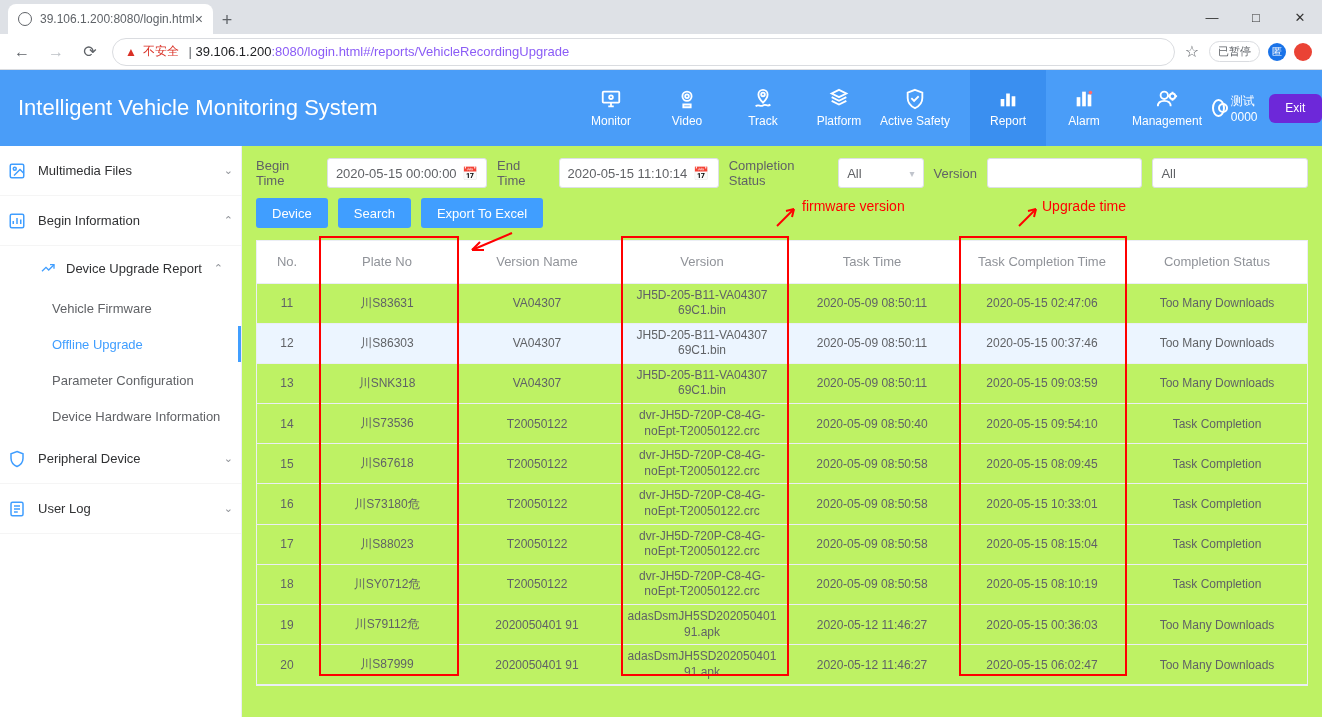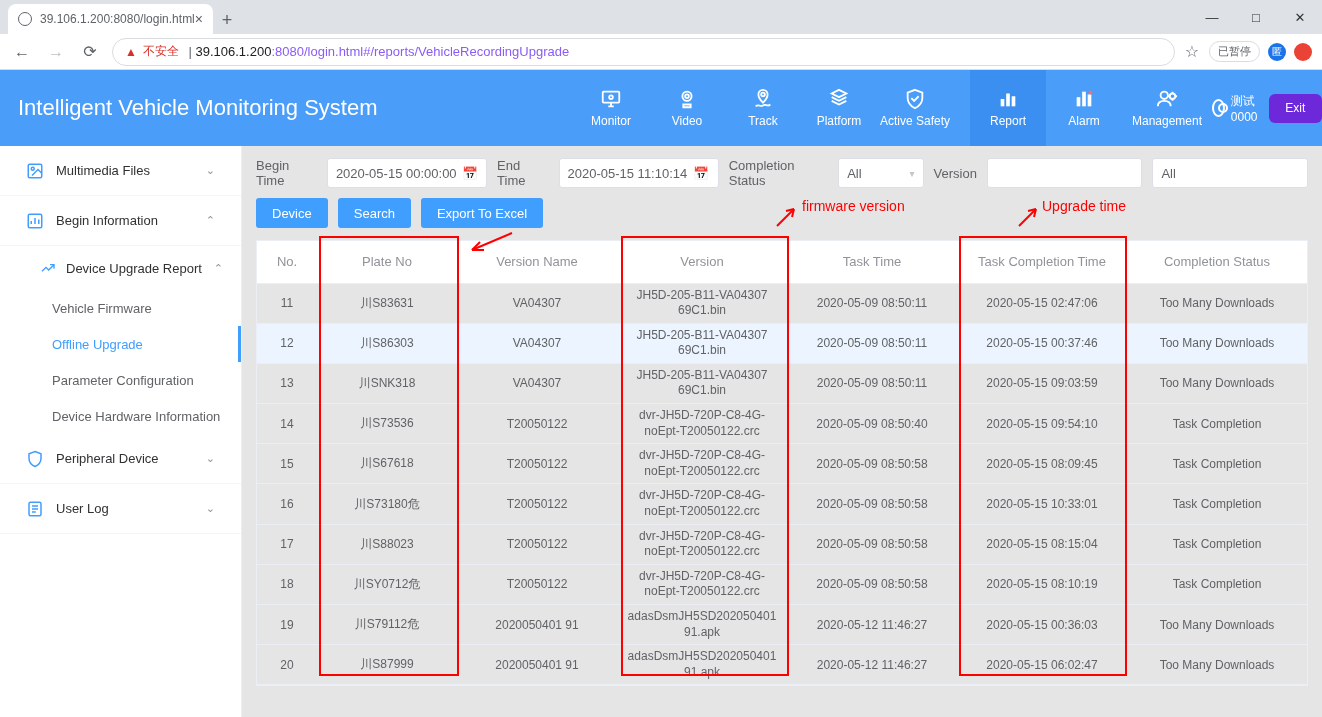--- a/index.html
+++ b/index.html
@@ -36,31 +36,31 @@
 .nav-icon { width:24px; height:22px; }
 .user-area { width:110px; display:flex; flex-direction:row; align-items:center; justify-content:center; gap:6px; font-size:12px; }
 .user-row { display:flex; align-items:center; gap:6px; }
 .avatar-icon { width:18px; height:18px; border:2px solid #fff; border-radius:50%; position:relative; }
 .avatar-icon::after { content:''; position:absolute; width:6px; height:6px; border:2px solid #fff; border-radius:50%; top:2px; left:4px; }
 .exit-btn { background:#6d28d9; color:#fff; width:80px; height:29px; display:flex; align-items:center; justify-content:center; font-size:12px; border-radius:6px; }
 
 
 .main { display:flex; height:calc(717px - 34px - 36px - 76px); }
 .sidebar { width:244px; border-right:1px solid #ebeef5; background:#fff; }
-.menu-item { height:50px; display:flex; align-items:center; padding:0 26px; font-size:13px; color:#303133; cursor:pointer; border-bottom:1px solid #f5f5f5; }
+.menu-item { height:50px; display:flex; align-items:center; padding:0 8px; font-size:13px; color:#303133; cursor:pointer; border-bottom:1px solid #f5f5f5; }
 .menu-item .micon { width:18px; height:18px; margin-right:12px; }
 .menu-item .chev { margin-left:auto; color:#909399; font-size:11px; }
 .submenu-item { height:36px; display:flex; align-items:center; padding-left:46px; font-size:13px; color:#606266; cursor:pointer; }
 .submenu-item.lvl2 { padding-left:52px; }
 .submenu-item.active { color:#409eff; border-right:3px solid #409eff; background:#fff; }
 .submenu-header { height:44px; display:flex; align-items:center; padding-left:40px; font-size:13px; color:#303133; cursor:pointer; }
 .submenu-header .micon2 { width:16px; height:16px; margin-right:10px; color:#409eff; }
 .submenu-header .chev { margin-left:auto; margin-right:18px; color:#909399; font-size:11px; }
 
-.content { flex:1; background:#e5e5e5; padding:12px 14px; position:relative; }
+.content { flex:1; background:#bef264; padding:12px 14px; position:relative; }
 .filters { display:flex; align-items:center; gap:10px; flex-wrap:nowrap; font-size:13px; }
 .filters label { color:#606266; }
 .inp { height:30px; border:1px solid #dcdfe6; border-radius:3px; padding:0 8px; font-size:13px; color:#606266; background:#fff; display:flex; align-items:center; }
 .inp.date { width:170px; justify-content:space-between; }
 .inp.sel { width:90px; justify-content:space-between; }
 .inp.txt { width:165px; }
 .cal-icon { color:#c0c4cc; font-size:13px; }
 .sel-arrow { color:#c0c4cc; font-size:10px; }
 
 .btn-row { margin-top:10px; display:flex; gap:10px; }

